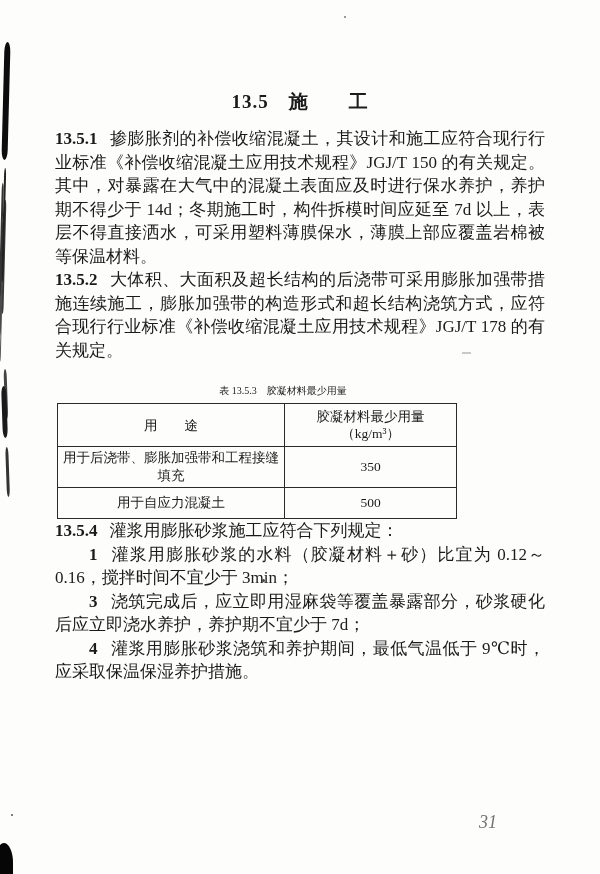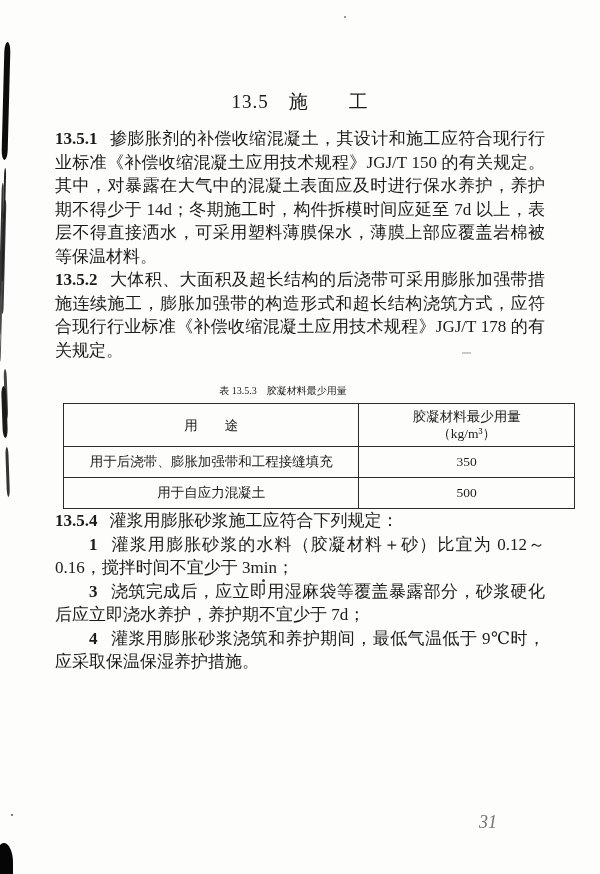--- a/index.html
+++ b/index.html
@@ -7,34 +7,34 @@
     position:relative;
     width:600px;height:874px;
     margin:0 auto;
     background:#fdfdfc;
     overflow:hidden;
     font-family:"Liberation Serif","DejaVu Serif",serif;
     color:#1b1b1b;
   }
   .content{position:absolute;left:55px;top:90px;width:490px;}
   .doc-title{
-    font-size:19px;font-weight:normal;text-align:center;
+    font-size:19px;font-weight:bold;text-align:center;
     margin:0 0 13px 0;line-height:24px;letter-spacing:1px;
   }
   p.clause{margin:0;text-align:justify;font-size:17px;line-height:23.5px;}
   .clause-num{font-weight:bold;margin-right:12px;white-space:nowrap;}
   p.item{margin:0;text-align:justify;font-size:17px;line-height:23.5px;text-indent:34px;}
   .item-num{font-weight:bold;margin-right:13px;}
   .tbl-caption{
     width:452px;margin:19px 0 3px 2px;text-align:center;
     font-size:10px;font-weight:normal;line-height:19px;
   }
   table.min-table{
     border-collapse:collapse;
-    width:512px;margin-left:8px;
+    width:400px;margin-left:2px;
     font-size:13.5px;
     border:1.5px solid #1f1f1f;
   }
   table.min-table th, table.min-table td{
     border:1px solid #2a2a2a;
     text-align:center;vertical-align:middle;
     font-weight:normal;
     padding:2px 4px;
   }
   table.min-table th{height:38px;line-height:17px;}

